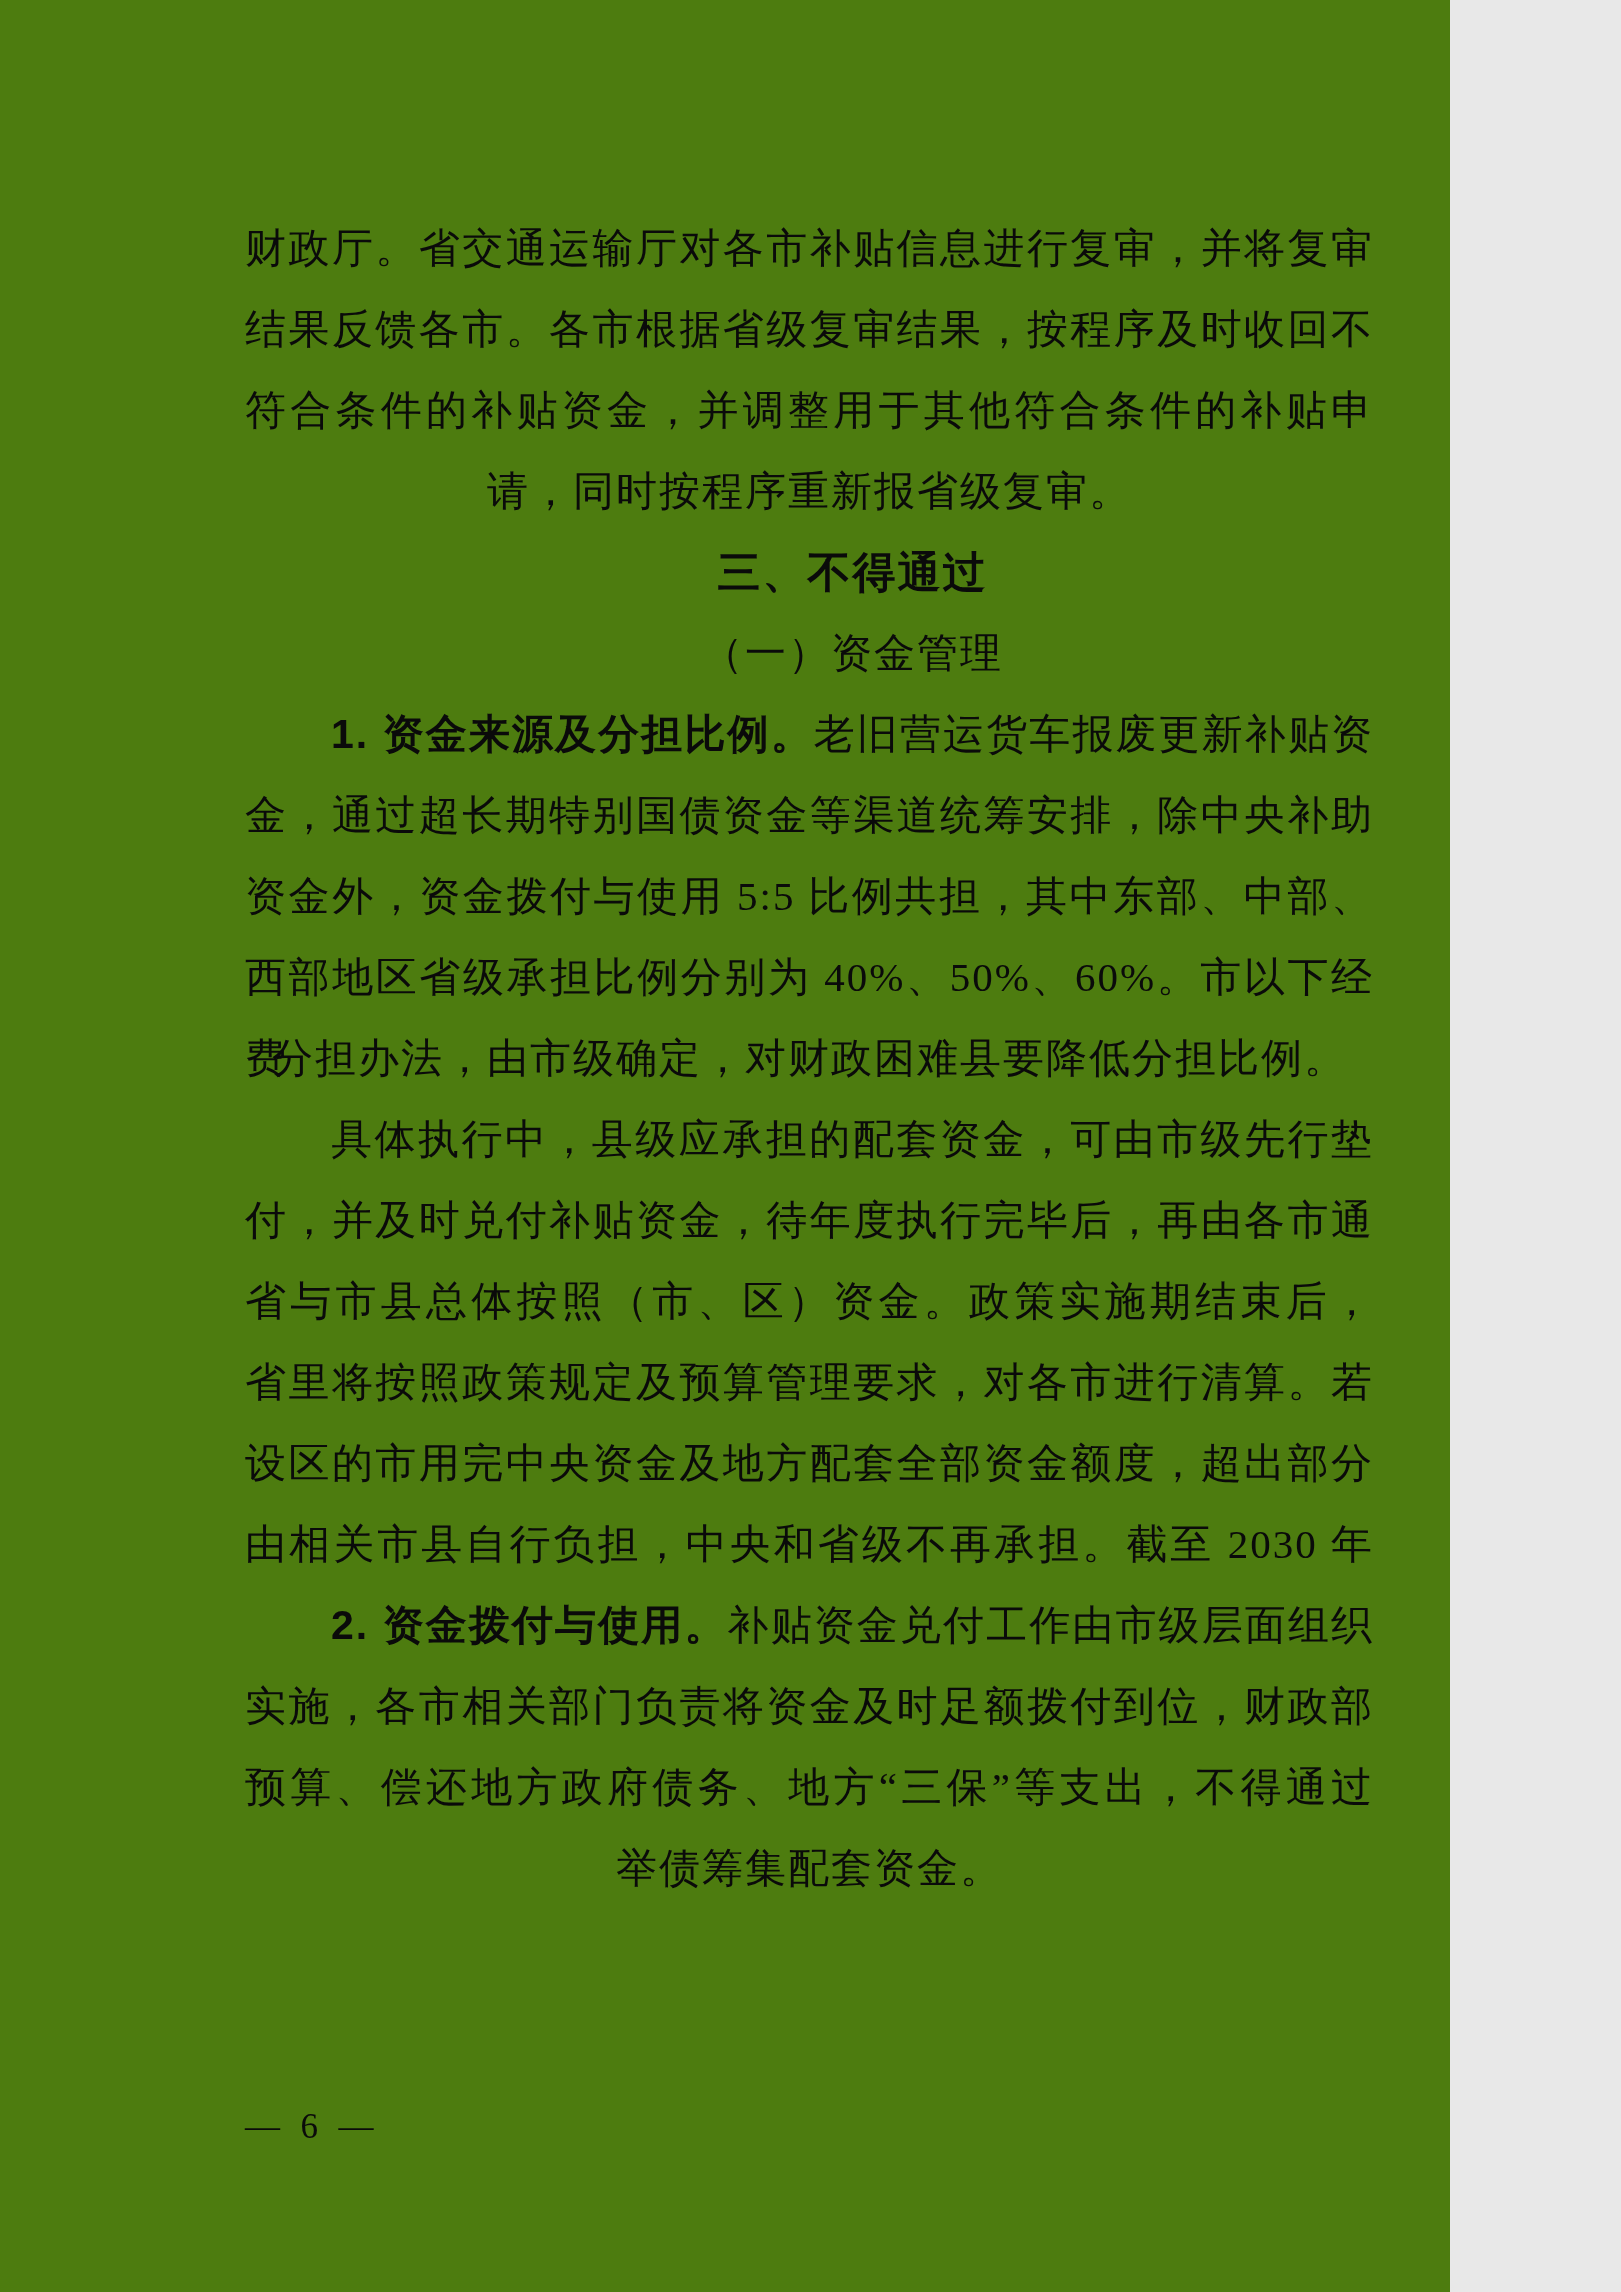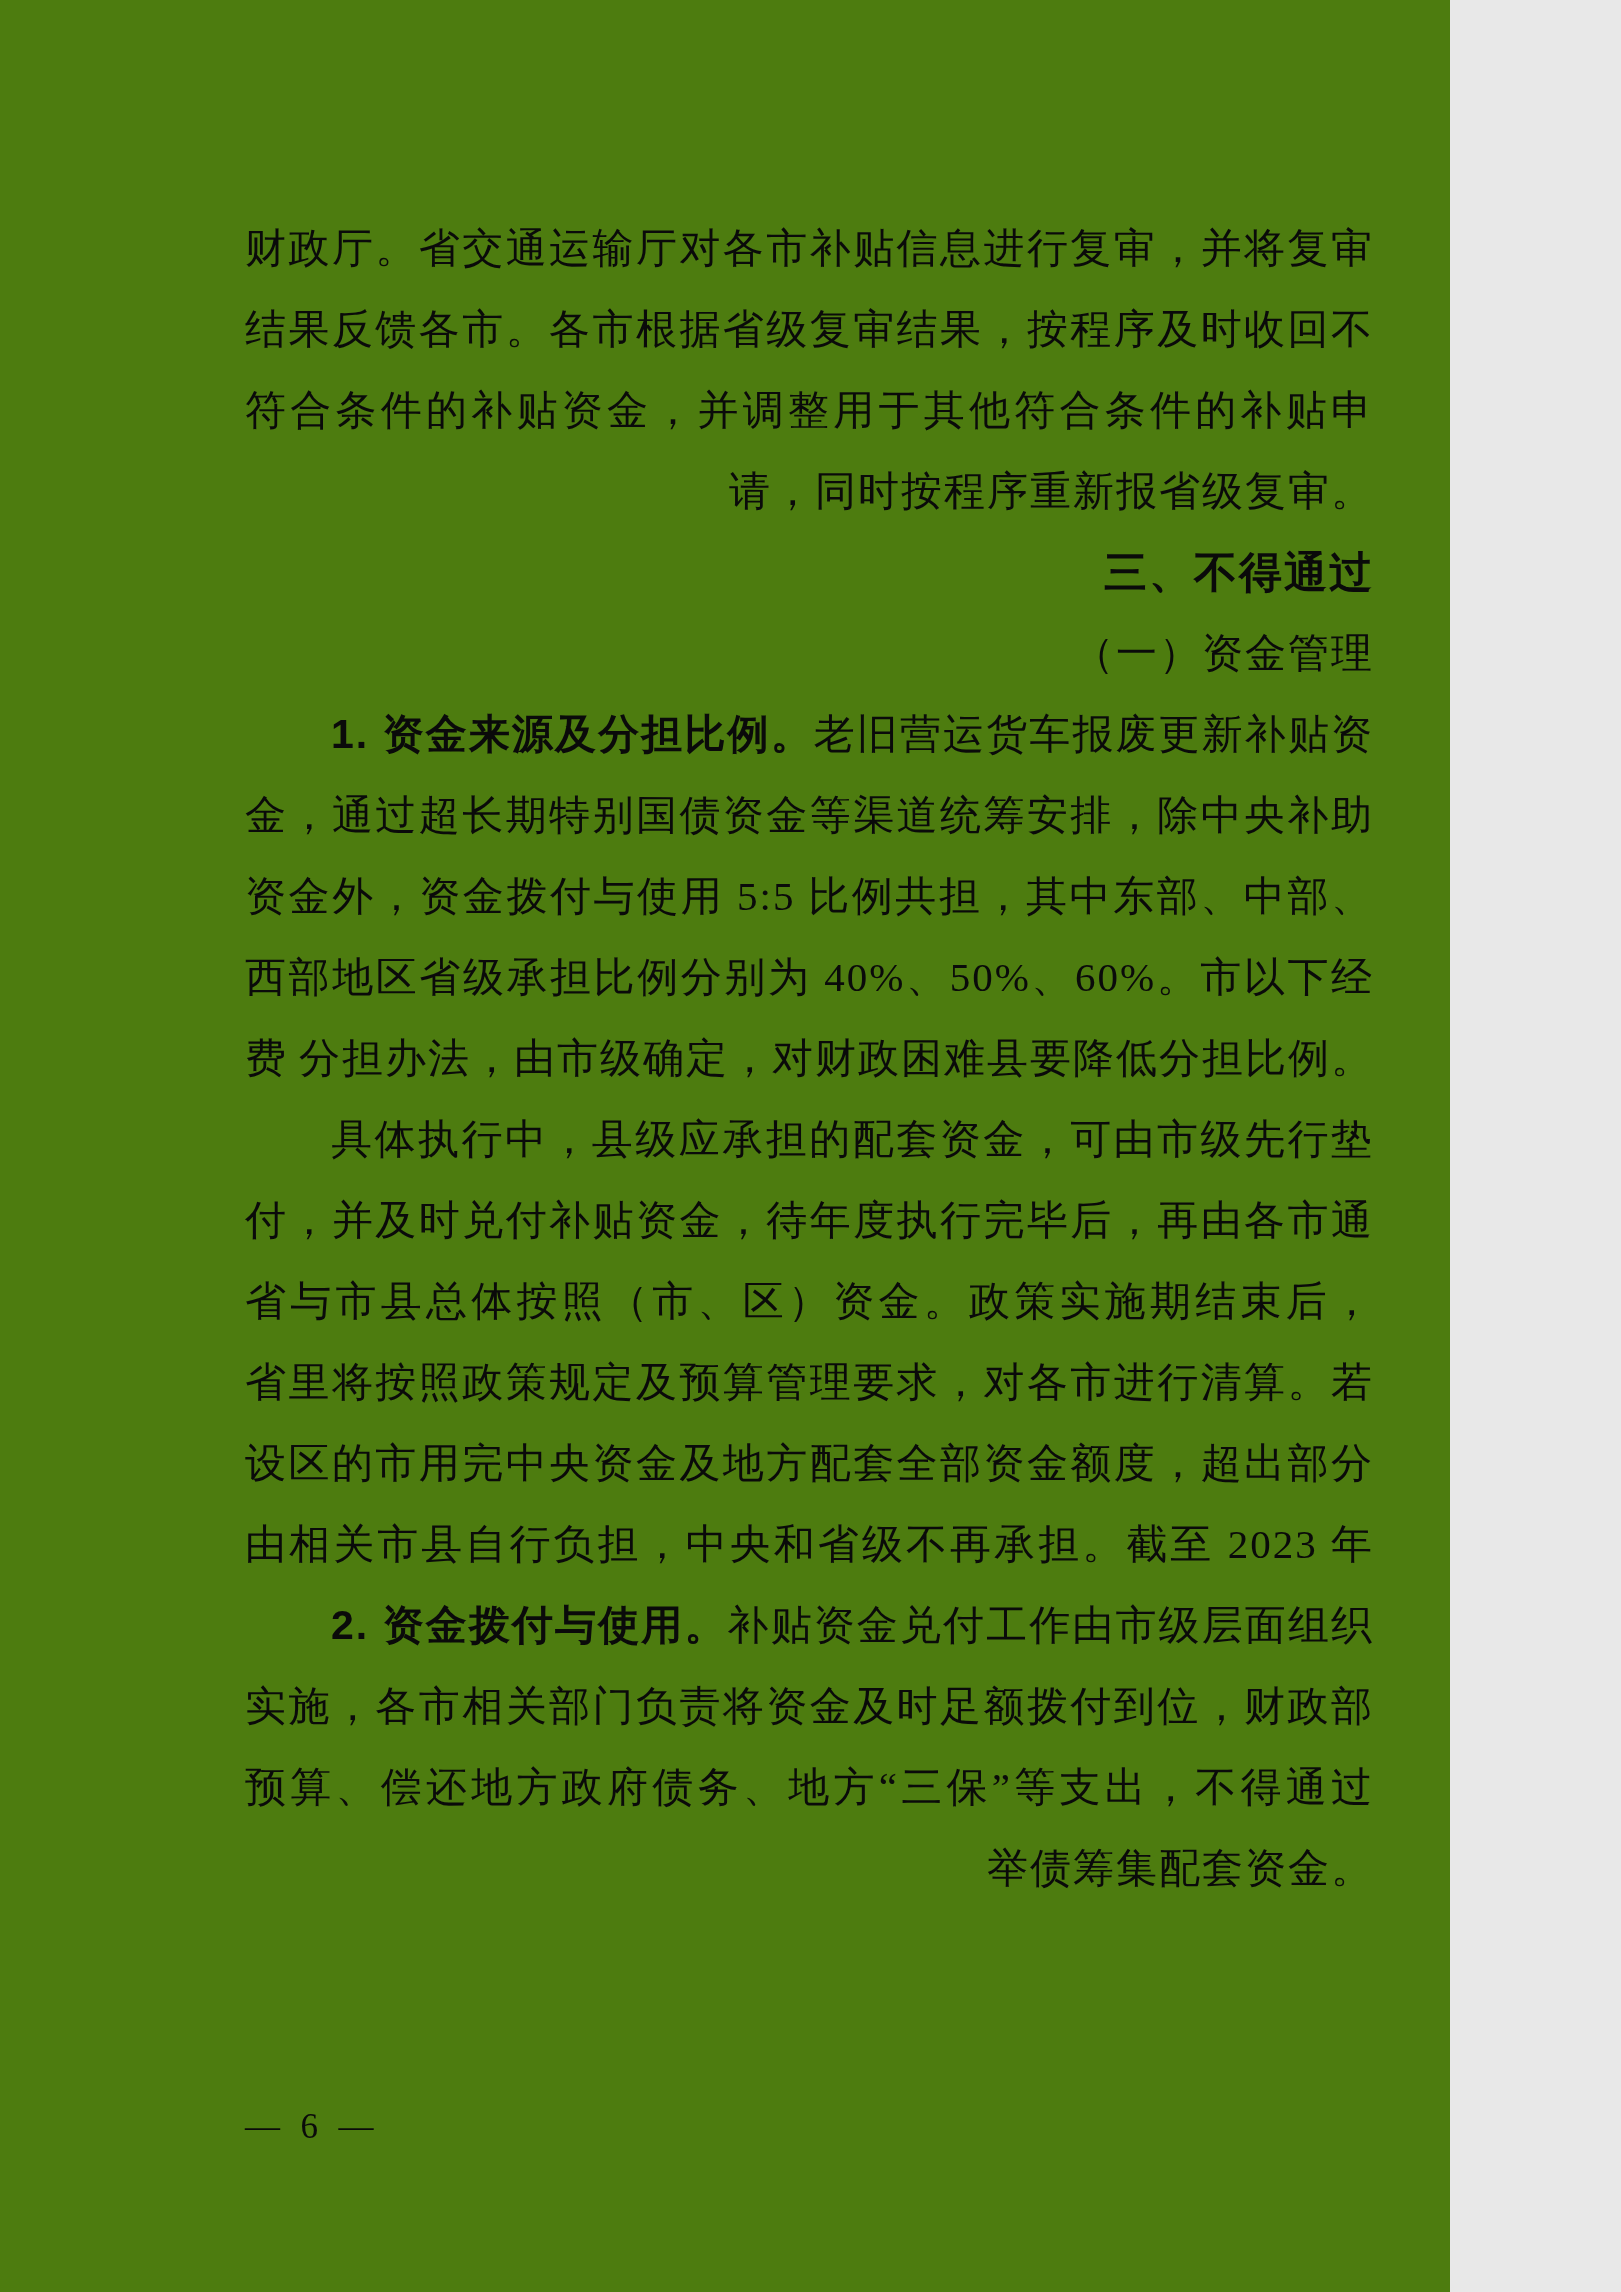--- a/index.html
+++ b/index.html
@@ -21,21 +21,21 @@
     left: 245px;
     top: 208px;
     width: 1129px;
   }
   .line {
     height: 81px;
     line-height: 81px;
     font-size: 41px;
     letter-spacing: 2px;
     white-space: normal;
-    text-align: right;
+    text-align: center;
   }
   .line.justify {
     text-align: justify;
     text-align-last: justify;
     text-justify: inter-character;
   }
   .line.indent {
     text-indent: 86px;
   }
   .seg { font-weight: normal; }
@@ -76,21 +76,21 @@
       <div class="line body justify indent"><span class="seg bold">1. 资金来源及分担比例。</span><span class="seg">老旧营运货车报废更新补贴资</span></div>
       <div class="line body justify"><span class="seg">金，通过超长期特别国债资金等渠道统筹安排，除中央补助</span></div>
       <div class="line body justify"><span class="seg">资金外，资金拨付与使用 5:5 比例共担，其中东部、中部、</span></div>
       <div class="line body justify"><span class="seg">西部地区省级承担比例分别为 40%、50%、60%。市以下经费</span></div>
       <div class="line body"><span class="seg">分担办法，由市级确定，对财政困难县要降低分担比例。</span></div>
       <div class="line body justify indent"><span class="seg">具体执行中，县级应承担的配套资金，可由市级先行垫</span></div>
       <div class="line body justify"><span class="seg">付，并及时兑付补贴资金，待年度执行完毕后，再由各市通</span></div>
       <div class="line body justify"><span class="seg">省与市县总体按照（市、区）资金。政策实施期结束后，</span></div>
       <div class="line body justify"><span class="seg">省里将按照政策规定及预算管理要求，对各市进行清算。若</span></div>
       <div class="line body justify"><span class="seg">设区的市用完中央资金及地方配套全部资金额度，超出部分</span></div>
-      <div class="line body justify"><span class="seg">由相关市县自行负担，中央和省级不再承担。截至 2023 年</span></div>
+      <div class="line body justify"><span class="seg">由相关市县自行负担，中央和省级不再承担。截至 2030 年</span></div>
       <div class="line body justify indent"><span class="seg bold">2. 资金拨付与使用。</span><span class="seg">补贴资金兑付工作由市级层面组织</span></div>
       <div class="line body justify"><span class="seg">实施，各市相关部门负责将资金及时足额拨付到位，财政部</span></div>
       <div class="line body justify"><span class="seg">预算、偿还地方政府债务、地方“三保”等支出，不得通过</span></div>
       <div class="line body"><span class="seg">举债筹集配套资金。</span></div>
     </div>
   <div class="page-footer">— 6 —</div>
 </div>
 
 
 </body></html>

